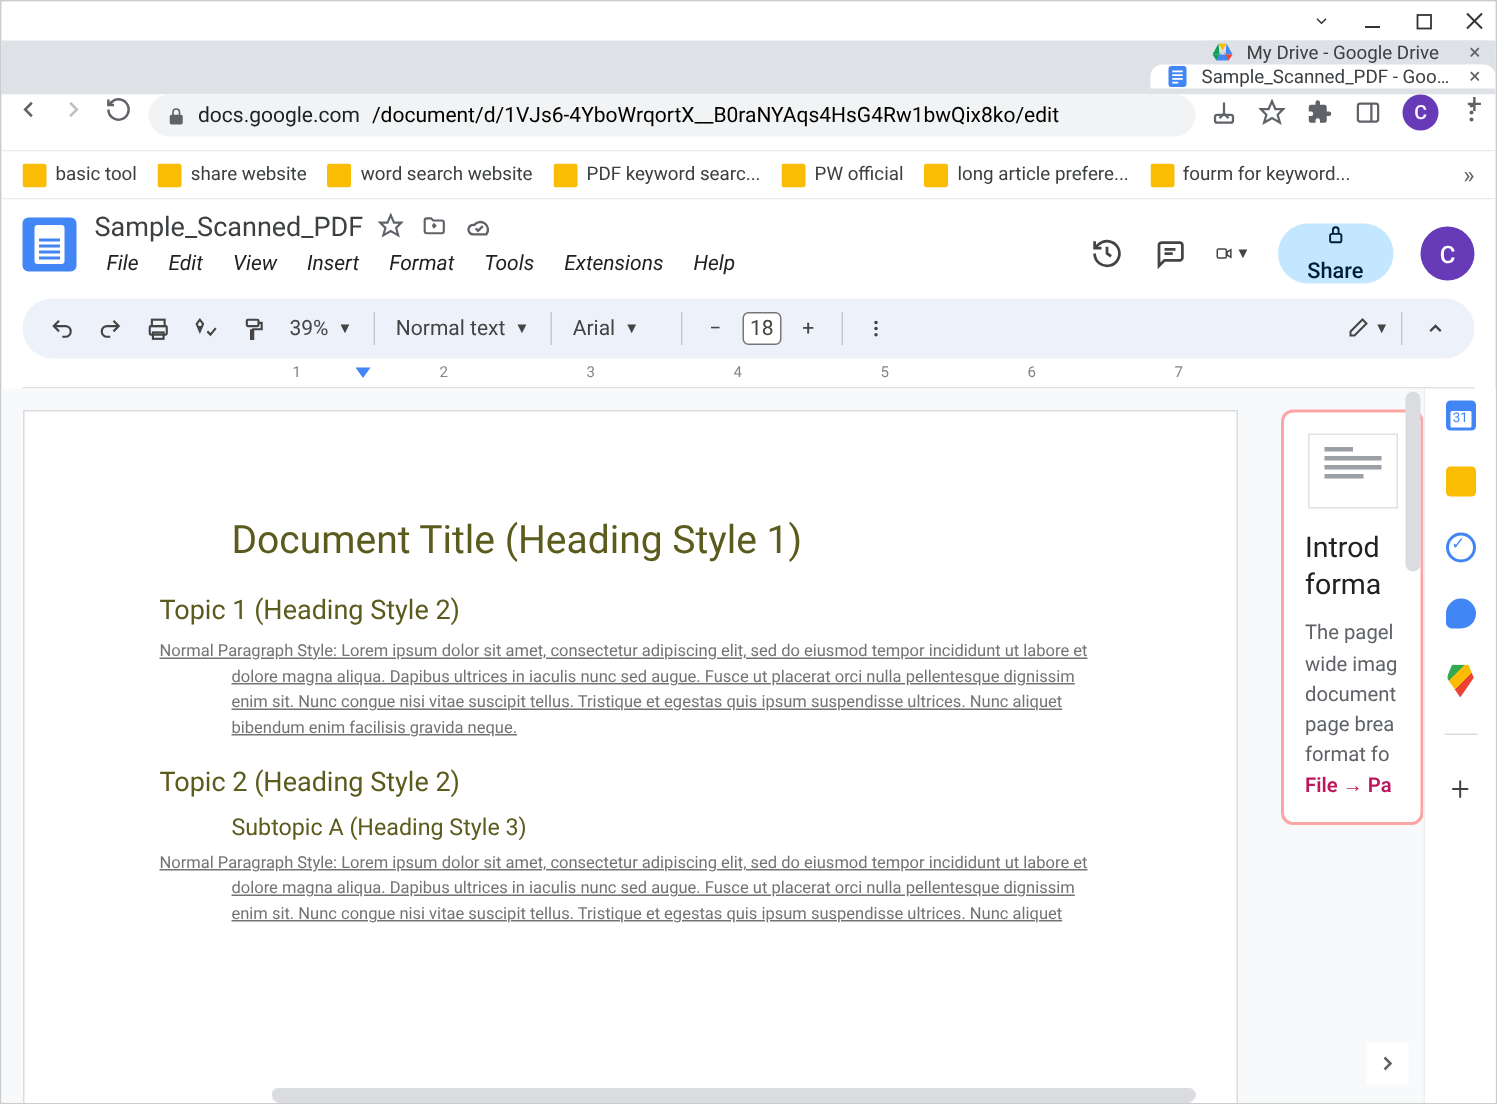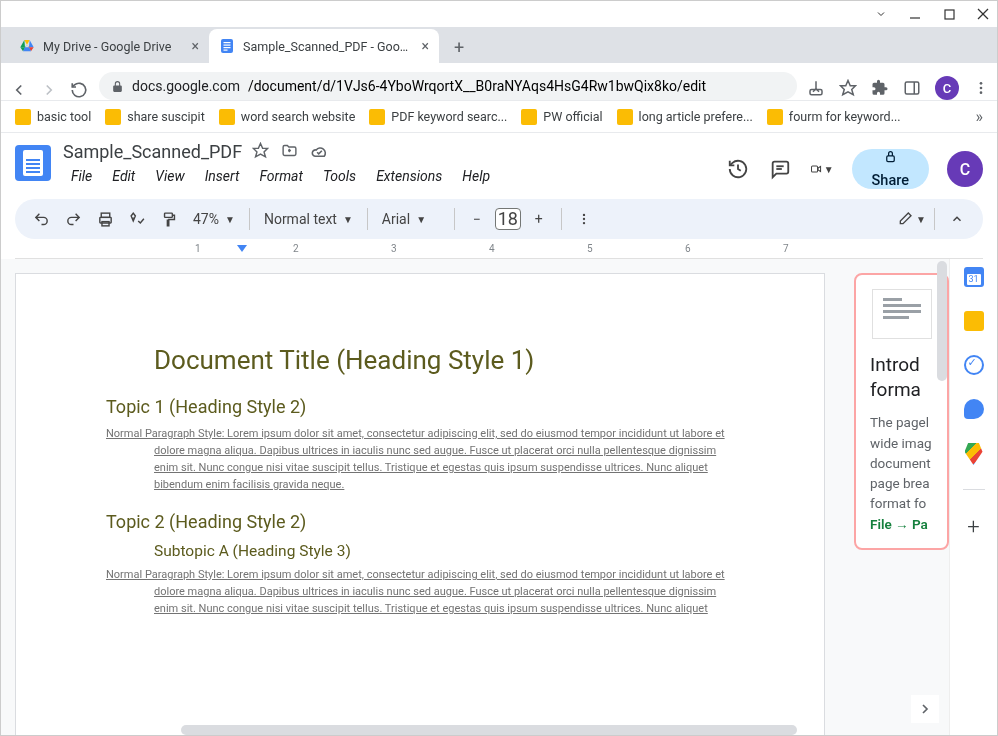--- a/index.html
+++ b/index.html
@@ -4,31 +4,31 @@
 <style>
   * { margin: 0; padding: 0; box-sizing: border-box; font-family: -apple-system, "Segoe UI", Roboto, Arial, sans-serif; }
   body { background: #fff; width: 998px; height: 736px; overflow: hidden; border: 1px solid #ccc; }
   
   
   .titlebar { height: 26px; background: #fff; display: flex; justify-content: flex-end; align-items: center; padding: 0 8px; gap: 22px;}
   .titlebar span { font-size: 14px; color: #333; cursor:default;}
   .win-btn { width: 12px; height:12px; display:inline-flex; align-items:center; justify-content:center;}
   
   
-  .tabstrip { height: 36px; background: #dee1e6; display: flex; align-items:flex-end; padding-left: 8px;}
+  .tabstrip { height: 36px; background: #dee1e6; display: flex; align-items:flex-end; padding-left: 8px; flex-direction: column;}
   .tab { height: 34px; background:#fff; border-radius:8px 8px 0 0; display:flex; align-items:center; padding:0 10px; font-size:12.5px; color:#3c4043; min-width:200px; max-width:230px; gap:8px; position:relative;}
   .tab.inactive { background:#dee1e6; }
   .tab.active { background:#fff; }
   .tab .favicon { width:16px; height:16px; flex-shrink:0;}
   .tab .tab-title { flex:1; white-space:nowrap; overflow:hidden; text-overflow:ellipsis;}
   .tab .tab-close { font-size:14px; color:#5f6368; cursor:pointer;}
   .newtab { width:28px; height:28px; display:flex; align-items:center; justify-content:center; font-size:18px; color:#5f6368; margin-left:6px; margin-bottom:2px;}
   
   
-  .addrbar { height: 38px; background:#fff; display:flex; align-items:flex-end; padding:0 8px; gap:10px; border-bottom:1px solid #e8eaed;}
+  .addrbar { height: 38px; background:#fff; display:flex; align-items:flex-start; padding:0 8px; gap:10px; border-bottom:1px solid #e8eaed;}
   .addrbar .navbtn { width:20px; height:20px; display:flex; align-items:center; justify-content:center; color:#5f6368;}
   .addrbar .navbtn.disabled { color:#bdc1c6;}
   .omnibox { flex:1; height:28px; background:#f1f3f4; border-radius:14px; display:flex; align-items:center; padding:0 12px; font-size:14px; color:#202124; gap:8px;}
   .omnibox .lock { color:#5f6368; font-size:12px;}
   .omnibox .url-secondary { color:#000000;}
   .addrbar .righticons { display:flex; gap:14px; align-items:center; color:#5f6368;}
   .avatar-small { width:24px; height:24px; border-radius:50%; background:#673ab7; color:#fff; display:flex; align-items:center; justify-content:center; font-size:13px; font-weight:500;}
   
   
   .bookmarks { height:32px; background:#fff; display:flex; align-items:center; padding:0 14px; gap:14px; border-bottom:1px solid #e8eaed;}
@@ -51,21 +51,21 @@
   .docs-header-right { display:flex; align-items:center; gap:18px; margin-top:8px;}
   .hdr-icon { width:24px; height:24px; display:flex; align-items:center; justify-content:center; color:#444;}
   .share-btn { height:40px; background:#c2e7ff; border-radius:20px; display:flex; align-items:center; padding:0 20px; gap:8px; font-size:14.5px; color:#001d35; font-weight:500;flex-direction:column;}
   .avatar-big { width:36px; height:36px; border-radius:50%; background:#673ab7; color:#fff; display:flex; align-items:center; justify-content:center; font-size:16px; font-weight:500;}
   
   
   .docs-toolbar { margin:10px 14px 0 14px; height:40px; background:#edf2fa; border-radius:20px; display:flex; align-items:center; padding:0 12px; gap:4px; color:#444;}
   .tb-btn { min-width:28px; height:28px; display:flex; align-items:center; justify-content:center; font-size:14px;}
   .tb-sep { width:1px; height:22px; background:#c7c7c7; margin:0 4px;}
   .tb-select { font-size:14px; padding:0 6px; display:flex; align-items:center; gap:6px;}
-  .tb-fontsize { width:26px; height:22px; border:1px solid #747775; border-radius:4px; text-align:center; font-size:18px; line-height:20px; background:#fff;}
+  .tb-fontsize { width:26px; height:22px; border:1px solid #747775; border-radius:4px; text-align:center; font-size:14px; line-height:20px; background:#fff;}
   .tb-spacer { flex:1;}
   .caret { font-size:10px; color:#444;}
   
   
   .ruler { height:16px; margin:4px 14px 0 14px; background:#fff; position:relative; border-bottom:1px solid #e0e0e0; font-size:10px; color:#80868b;}
   .ruler-mark { position:absolute; top:0;}
   .ruler-indent { position:absolute; top:2px; width:0; height:0; border-left:5px solid transparent; border-right:5px solid transparent; border-top:7px solid #4285f4;}
   
   
   .canvas-wrap { flex:1; display:flex; overflow:hidden; position:relative; background:#f8f9fa;}
@@ -76,21 +76,21 @@
   .h3 { font-size:15.5px; color:#5c5b1e; font-weight:400; margin:10px 0 6px 48px;}
   .para { font-size:11px; color:#737373; line-height:1.55; margin:6px 0;text-decoration:underline;}
   .para-indent { padding-left:48px; text-indent:-48px;}
   
   
   .outline-panel { position:absolute; right:48px; top:14px; width:95px; background:#fff; border:2px solid #fca5a5; border-radius:8px; padding:14px 14px; overflow:hidden;}
   .outline-thumb { width:60px; height:50px; margin:0 auto 14px auto; border:1px solid #e0e0e0; display:flex; flex-direction:column; gap:3px; padding:8px 10px;}
   .outline-thumb div { height:3px; background:#9aa0a6;}
   .outline-title { font-size:19px; color:#202124; line-height:1.3; margin-bottom:10px; white-space:nowrap;}
   .outline-text { font-size:13.5px; color:#5f6368; line-height:1.5; white-space:nowrap;}
-  .outline-bold { font-weight:600; color:#15803d;}
+  .outline-bold { font-weight:600; color:#be185d;}
   .outline-next { position:absolute; right:58px; bottom:14px; width:28px; height:28px; display:flex; align-items:center; justify-content:center; color:#5f6368; background:#fff;}
   
   
   .right-sidebar { width:48px; background:#fff; display:flex; flex-direction:column; align-items:center; padding-top:8px; gap:24px; border-left:1px solid #eee; position:absolute; right:0; top:0; bottom:0;}
   .sb-icon { width:20px; height:20px; border-radius:3px;}
   .sb-cal { background:#4285f4; position:relative;}
   .sb-cal::after{content:"31"; position:absolute; font-size:9px; color:#4285f4; background:#fff; width:14px; height:11px; left:3px; bottom:2px; text-align:center; line-height:11px; border-radius:1px;}
   .sb-keep { background:#fbbc04;}
   .sb-tasks { background:#fff; border:2px solid #4285f4; border-radius:50%; position:relative;}
   .sb-tasks::after{content:"✓"; color:#4285f4; font-size:11px; position:absolute; left:2px; top:-1px;}
@@ -224,21 +224,21 @@
   </div>
 </div>
 
 <div class="bookmarks">
   <div class="bookmark">
       <span class="bm-icon"></span>
       <span>basic tool</span>
     </div>
   <div class="bookmark">
       <span class="bm-icon"></span>
-      <span>share suscipit</span>
+      <span>share website</span>
     </div>
   <div class="bookmark">
       <span class="bm-icon"></span>
       <span>word search website</span>
     </div>
   <div class="bookmark">
       <span class="bm-icon"></span>
       <span>PDF keyword searc...</span>
     </div>
   <div class="bookmark">
@@ -353,21 +353,21 @@
           <polyline points="13 14 16 17 21 11"></polyline>
         </svg>
       </span>
     <span class="tb-btn">
         <svg width="17" height="17" viewBox="0 0 24 24" fill="none" stroke="#444" stroke-width="2">
           <rect x="5" y="3" width="11" height="6" rx="1"></rect>
           <path d="M16 6h3v6h-8v9h-2v-9"></path>
         </svg>
       </span>
     <span class="tb-select">
-        <span>47%</span>
+        <span>39%</span>
         <span class="caret">▼</span>
       </span>
     <span class="tb-sep"></span>
     <span class="tb-select" style="min-width:90px;">
         <span>Normal text</span>
         <span class="caret">▼</span>
       </span>
     <span class="tb-sep"></span>
     <span class="tb-select" style="min-width:70px;">
         <span>Arial</span>

